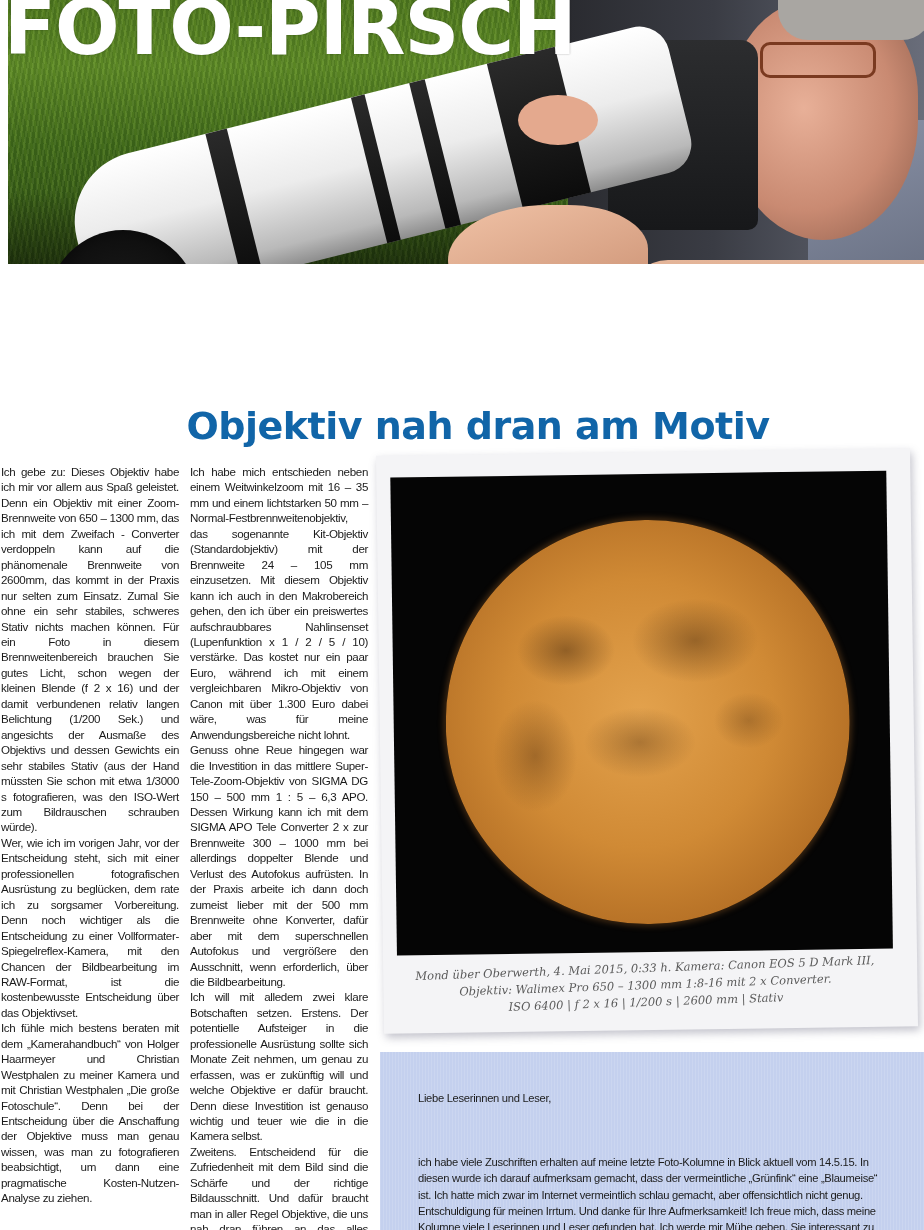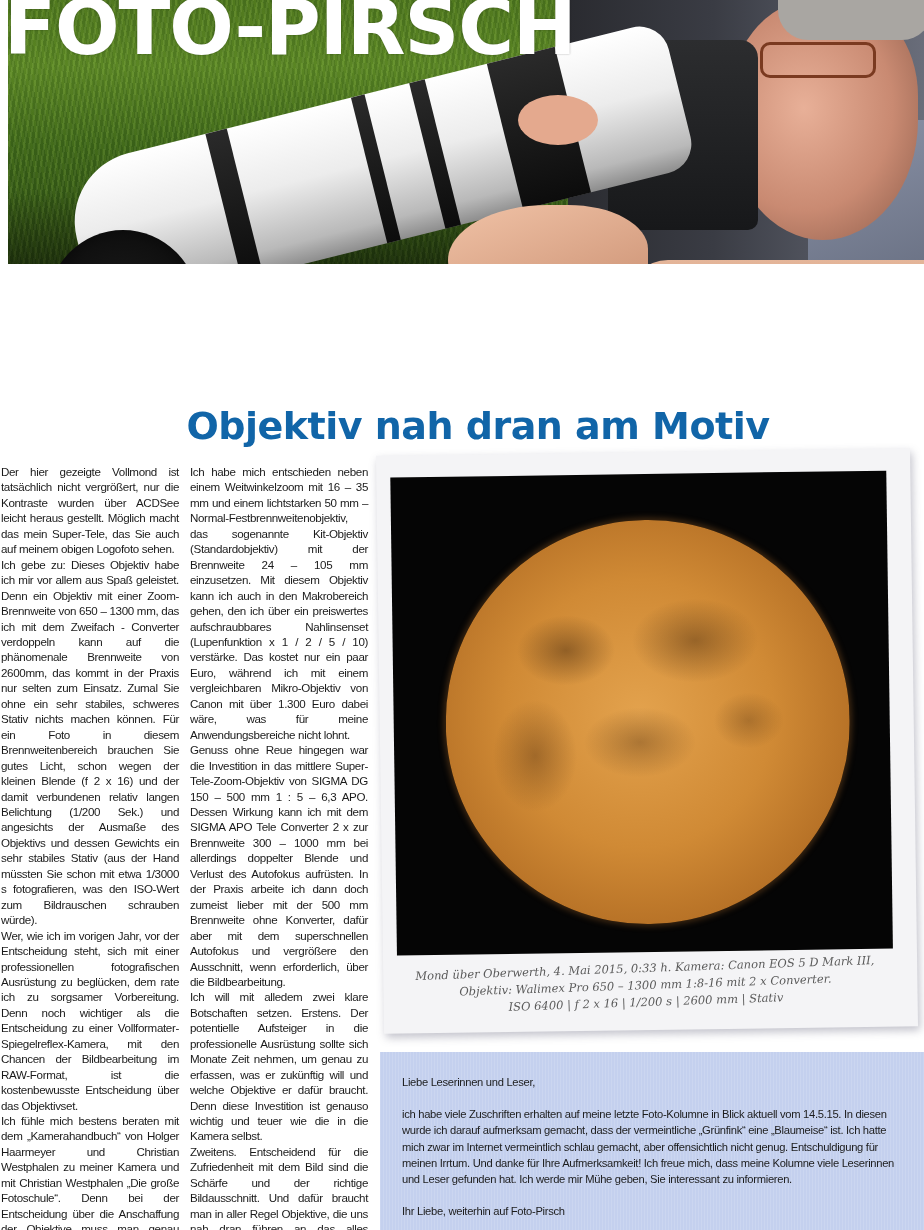--- a/index.html
+++ b/index.html
@@ -50,21 +50,21 @@
       radial-gradient(ellipse 60px 80px at 22% 58%,rgba(100,60,22,0.45),transparent 70%),
       radial-gradient(ellipse 80px 50px at 48% 55%,rgba(95,58,22,0.4),transparent 70%),
       radial-gradient(ellipse 50px 40px at 75% 50%,rgba(95,58,22,0.35),transparent 70%),
       radial-gradient(circle at 48% 48%,#e3a24d 0%,#d08a35 45%,#b46f25 75%,#6e3f12 100%);
     box-shadow:0 0 6px 2px rgba(160,100,40,0.4);}
   .caption{position:absolute;left:14px;top:508px;width:496px;text-align:center;font-family:"DejaVu Serif",serif;font-style:italic;font-size:11.5px;line-height:17px;color:#5a5a5a;transform:rotate(-1.2deg);}
 
   .letter{position:absolute;left:380px;top:1052px;width:544px;height:178px;background:#c4d0ee;
     background-image:repeating-linear-gradient(90deg,rgba(255,255,255,0.12) 0 1px,transparent 1px 3px);}
   .letter-inner{position:absolute;left:22px;top:22px;width:500px;font-size:11.2px;line-height:16.2px;color:#1c1c1c;letter-spacing:-0.3px;}
-  .letter-inner p{margin:0;}
+  .letter-inner p{margin:16px;}
   .gap{height:16px;}
 </style>
 </head>
 <body>
 
 <div class="hero">
   <div class="grass"></div>
   <div class="shade"></div>
   <div class="person"></div>
   <div class="shirt"></div>
@@ -84,21 +84,20 @@
   <div class="hand"></div>
   <div class="hand-top"></div>
   <div class="watch"></div>
 
   <div class="title-main">FOTO-PIRSCH</div>
 </div>
 
 <h1 class="headline" style="margin:16px">Objektiv nah dran am Motiv</h1>
 
 <div class="col col1">
-  <p>Der hier gezeigte Vollmond ist tatsächlich nicht vergrößert, nur die Kontraste wurden über ACDSee leicht heraus gestellt. Möglich macht das mein Super-Tele, das Sie auch auf meinem obigen Logofoto sehen.</p>
   <p>Ich gebe zu: Dieses Objektiv habe ich mir vor allem aus Spaß geleistet. Denn ein Objektiv mit einer Zoom-Brennweite von 650 – 1300 mm, das ich mit dem Zweifach - Converter verdoppeln kann auf die phänomenale Brennweite von 2600mm, das kommt in der Praxis nur selten zum Einsatz. Zumal Sie ohne ein sehr stabiles, schweres Stativ nichts machen können. Für ein Foto in diesem Brennweitenbereich brauchen Sie gutes Licht, schon wegen der kleinen Blende (f 2 x 16) und der damit verbundenen relativ langen Belichtung (1/200 Sek.) und angesichts der Ausmaße des Objektivs und dessen Gewichts ein sehr stabiles Stativ (aus der Hand müssten Sie schon mit etwa 1/3000 s fotografieren, was den ISO-Wert zum Bildrauschen schrauben würde).</p>
   <p>Wer, wie ich im vorigen Jahr, vor der Entscheidung steht, sich mit einer professionellen fotografischen Ausrüstung zu beglücken, dem rate ich zu sorgsamer Vorbereitung. Denn noch wichtiger als die Entscheidung zu einer Vollformater-Spiegelreflex-Kamera, mit den Chancen der Bildbearbeitung im RAW-Format, ist die kostenbewusste Entscheidung über das Objektivset.</p>
   <p>Ich fühle mich bestens beraten mit dem „Kamerahandbuch“ von Holger Haarmeyer und Christian Westphalen zu meiner Kamera und mit Christian Westphalen „Die große Fotoschule“. Denn bei der Entscheidung über die Anschaffung der Objektive muss man genau wissen, was man zu fotografieren beabsichtigt, um dann eine pragmatische Kosten-Nutzen-Analyse zu ziehen.</p>
 </div>
 
 <div class="col col2">
   <p>Ich habe mich entschieden neben einem Weitwinkelzoom mit 16 – 35 mm und einem lichtstarken 50 mm –Normal-Festbrennweitenobjektiv, das sogenannte Kit-Objektiv (Standardobjektiv) mit der Brennweite 24 – 105 mm einzusetzen. Mit diesem Objektiv kann ich auch in den Makrobereich gehen, den ich über ein preiswertes aufschraubbares Nahlinsenset (Lupenfunktion x 1 / 2 / 5 / 10) verstärke. Das kostet nur ein paar Euro, während ich mit einem vergleichbaren Mikro-Objektiv von Canon mit über 1.300 Euro dabei wäre, was für meine Anwendungsbereiche nicht lohnt.</p>
   <p>Genuss ohne Reue hingegen war die Investition in das mittlere Super-Tele-Zoom-Objektiv von SIGMA DG 150 – 500 mm 1 : 5 – 6,3 APO. Dessen Wirkung kann ich mit dem SIGMA APO Tele Converter 2 x zur Brennweite 300 – 1000 mm bei allerdings doppelter Blende und Verlust des Autofokus aufrüsten. In der Praxis arbeite ich dann doch zumeist lieber mit der 500 mm Brennweite ohne Konverter, dafür aber mit dem superschnellen Autofokus und vergrößere den Ausschnitt, wenn erforderlich, über die Bildbearbeitung.</p>
   <p>Ich will mit alledem zwei klare Botschaften setzen. Erstens. Der potentielle Aufsteiger in die professionelle Ausrüstung sollte sich Monate Zeit nehmen, um genau zu erfassen, was er zukünftig will und welche Objektive er dafür braucht. Denn diese Investition ist genauso wichtig und teuer wie die in die Kamera selbst.</p>
   <p>Zweitens. Entscheidend für die Zufriedenheit mit dem Bild sind die Schärfe und der richtige Bildausschnitt. Und dafür braucht man in aller Regel Objektive, die uns nah dran führen an das alles entscheidende Motiv.</p>

